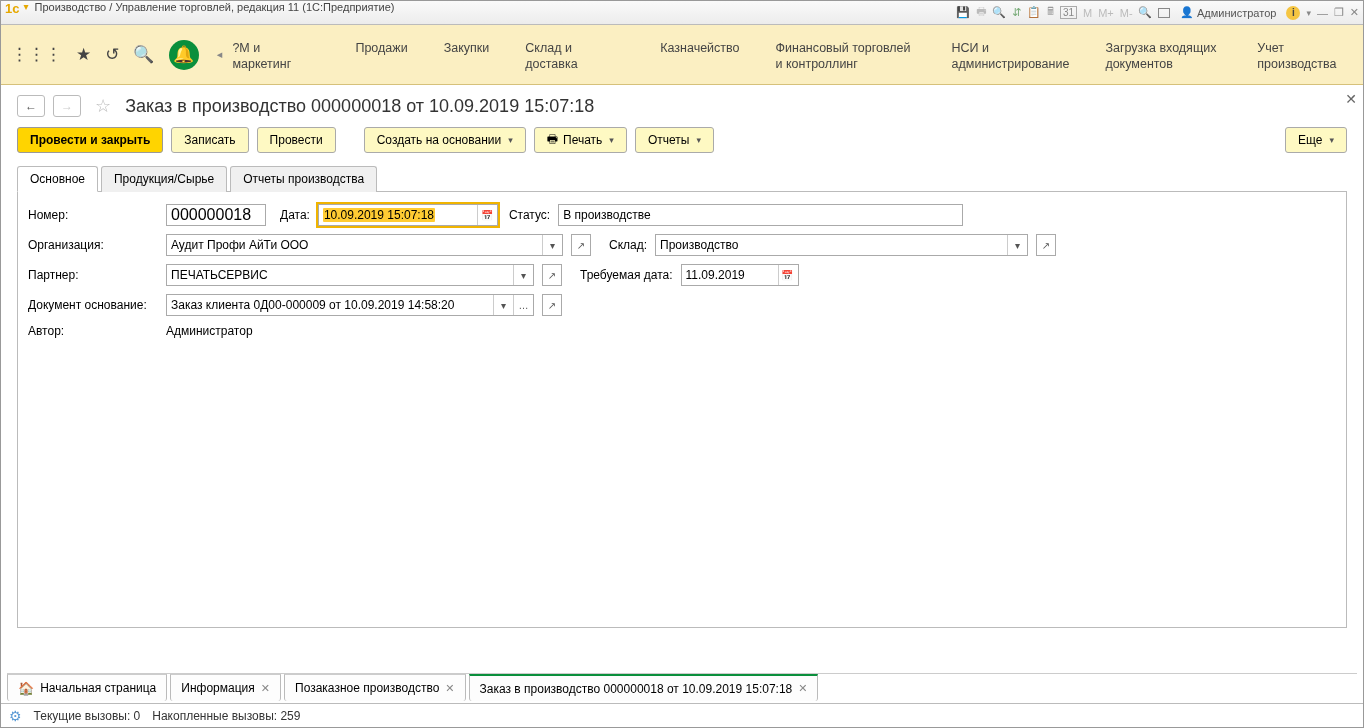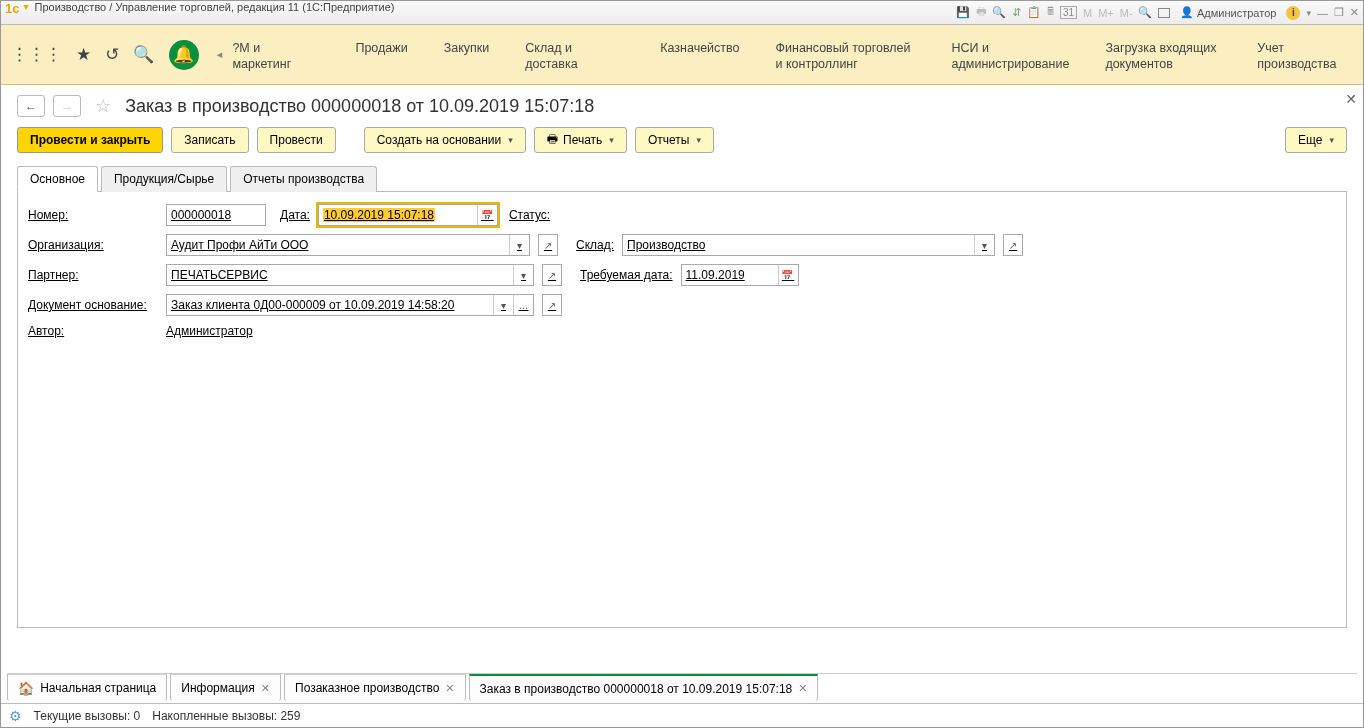--- a/index.html
+++ b/index.html
@@ -39,25 +39,25 @@
 .btn-primary { background: #ffd400; border-color: #999; font-weight: bold; }
 .btn .caret { font-size: 9px; color: #555; margin-left: 2px; }
 .toolbar .spacer { flex: 1; }
 
 
 .page-tabs { display: flex; border-bottom: 1px solid #bbb; }
 .page-tab { padding: 5px 12px; border: 1px solid #bbb; border-bottom: none; background: #f0f0f0; margin-right: 3px; border-radius: 3px 3px 0 0; cursor: pointer; position: relative; top: 1px; text-align: center; }
 .page-tab.active { background: #fff; border-bottom: 1px solid #fff; }
 
 
-.form-area { border: 1px solid #bbb; border-top: none; padding: 12px 10px; height: 436px; text-decoration: underline; }
+.form-area { border: 1px solid #bbb; border-top: none; padding: 12px 10px; height: 436px; }
 .row { display: flex; align-items: center; margin-bottom: 8px; gap: 8px; }
 .lbl { display: inline-block; font-size: 12px; }
 .ctl { height: 22px; border: 1px solid #aaa; background: #fff; display: inline-flex; align-items: center; }
-.ctl-input { border: none; outline: none; padding: 0 4px; font-size: 12px; height: 20px; width: 100%; background: transparent; }
+.ctl-input { border: none; outline: none; padding: 0 4px; font-size: 16px; height: 20px; width: 100%; background: transparent; }
 .ctl-btn { width: 20px; height: 20px; border-left: 1px solid #ccc; display: inline-flex; align-items: center; justify-content: center; font-size: 10px; color: #555; cursor: pointer; background: #fff; }
 .readonly-text { padding-left: 4px; }
 .date-focus { outline: 2px solid #f0b400; outline-offset: 0; }
 .date-selected { background: #ffcc33; border-radius: 1px; padding: 0 1px; }
 
 
 .window-tabs { position: absolute; bottom: 26px; left: 6px; right: 6px; height: 28px; display: flex; border-top: 1px solid #ccc; background: #fff; }
 .wtab { border: 1px solid #bbb; border-top: 1px solid #ccc; border-bottom: none; padding: 5px 10px; font-size: 12px; display: flex; gap: 6px; align-items: center; border-radius: 0 0 3px 3px; margin-right: 3px; cursor: pointer; background: #fdfdfd; }
 .wtab.active { border-top: 2px solid #0a8f3c; }
 .wtab .wclose { color: #888; font-size: 11px; }
@@ -169,25 +169,28 @@
       <div class="ctl" style="width:100px">
         <input class="ctl-input" value="000000018" style="">
       </div>
       <span class="lbl" style="margin-left:6px">Дата:</span>
       <div class="ctl date-focus" style="width:180px">
         <span class="readonly-text"><span class="date-selected">10.09.2019 15:07:18</span></span>
         <span style="flex:1"></span>
         <span class="ctl-btn">📅</span>
       </div>
       <span class="lbl" style="margin-left:3px">Статус:</span>
+      <div class="ctl" style="width:405px">
+        <span class="readonly-text">В производстве</span>
+      </div>
     </div>
 
     <div class="row">
       <span class="lbl" style="width:130px">Организация:</span>
-      <div class="ctl" style="width:364px">
+      <div class="ctl" style="width:397px">
         <span class="readonly-text">Аудит Профи АйТи ООО</span>
         <span style="flex:1"></span>
         <span class="ctl-btn">▾</span>
       </div>
       <span class="ctl-btn" style="border:1px solid #aaa;height:22px">↗</span>
       <span class="lbl" style="margin-left:10px">Склад:</span>
       <div class="ctl" style="width:373px">
         <span class="readonly-text">Производство</span>
         <span style="flex:1"></span>
         <span class="ctl-btn">▾</span>

